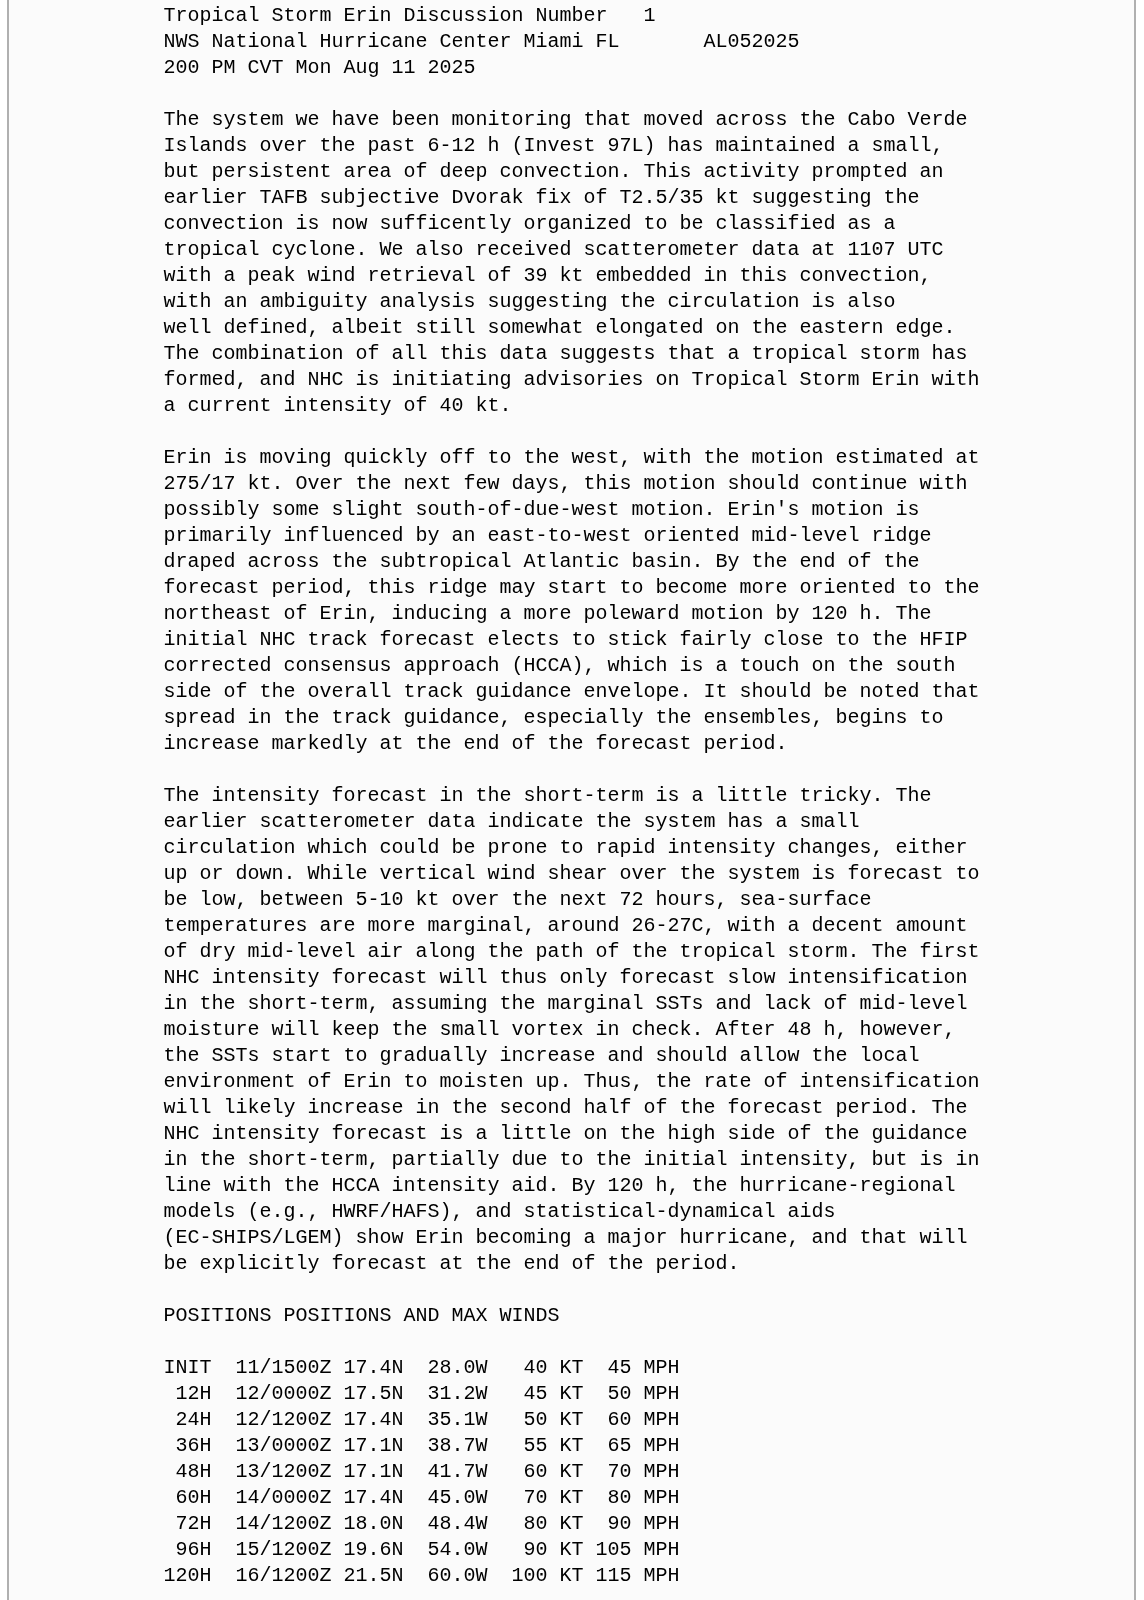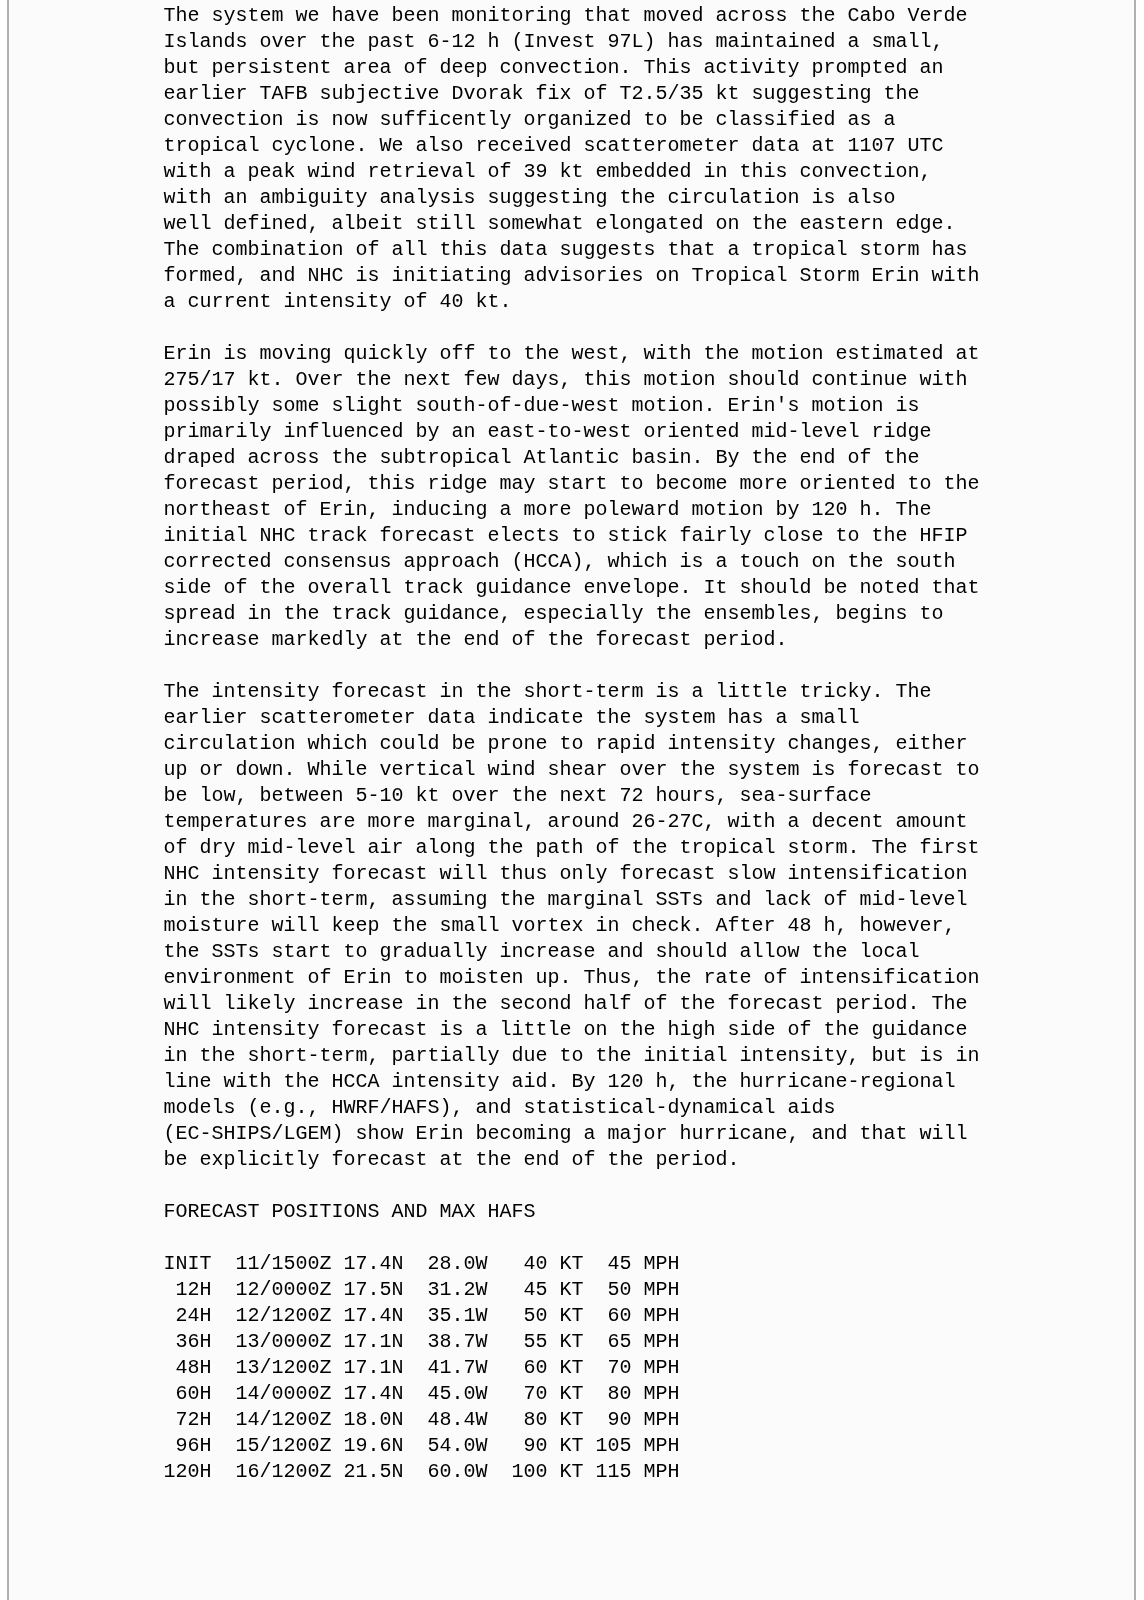--- a/index.html
+++ b/index.html
@@ -33,20 +33,23 @@
     color:var(--text-color);
     white-space:pre;
   }
   .column pre.block:last-child{margin-bottom:4px;}
 </style>
 </head>
 <body>
 
 <div class="frame">
   <div class="column">
+    <pre class="block">Tropical Storm Erin Discussion Number   1
+NWS National Hurricane Center Miami FL       AL052025
+200 PM CVT Mon Aug 11 2025</pre>
     <pre class="block">The system we have been monitoring that moved across the Cabo Verde
 Islands over the past 6-12 h (Invest 97L) has maintained a small,
 but persistent area of deep convection. This activity prompted an
 earlier TAFB subjective Dvorak fix of T2.5/35 kt suggesting the
 convection is now sufficently organized to be classified as a
 tropical cyclone. We also received scatterometer data at 1107 UTC
 with a peak wind retrieval of 39 kt embedded in this convection,
 with an ambiguity analysis suggesting the circulation is also
 well defined, albeit still somewhat elongated on the eastern edge.
 The combination of all this data suggests that a tropical storm has
@@ -76,21 +79,21 @@
 moisture will keep the small vortex in check. After 48 h, however,
 the SSTs start to gradually increase and should allow the local
 environment of Erin to moisten up. Thus, the rate of intensification
 will likely increase in the second half of the forecast period. The
 NHC intensity forecast is a little on the high side of the guidance
 in the short-term, partially due to the initial intensity, but is in
 line with the HCCA intensity aid. By 120 h, the hurricane-regional
 models (e.g., HWRF/HAFS), and statistical-dynamical aids
 (EC-SHIPS/LGEM) show Erin becoming a major hurricane, and that will
 be explicitly forecast at the end of the period.</pre>
-    <pre class="block">FORECAST POSITIONS AND MAX HAFS</pre>
+    <pre class="block">POSITIONS POSITIONS AND MAX WINDS</pre>
     <pre class="block">INIT  11/1500Z 17.4N  28.0W   40 KT  45 MPH
  12H  12/0000Z 17.5N  31.2W   45 KT  50 MPH
  24H  12/1200Z 17.4N  35.1W   50 KT  60 MPH
  36H  13/0000Z 17.1N  38.7W   55 KT  65 MPH
  48H  13/1200Z 17.1N  41.7W   60 KT  70 MPH
  60H  14/0000Z 17.4N  45.0W   70 KT  80 MPH
  72H  14/1200Z 18.0N  48.4W   80 KT  90 MPH
  96H  15/1200Z 19.6N  54.0W   90 KT 105 MPH
 120H  16/1200Z 21.5N  60.0W  100 KT 115 MPH</pre>
   </div>

